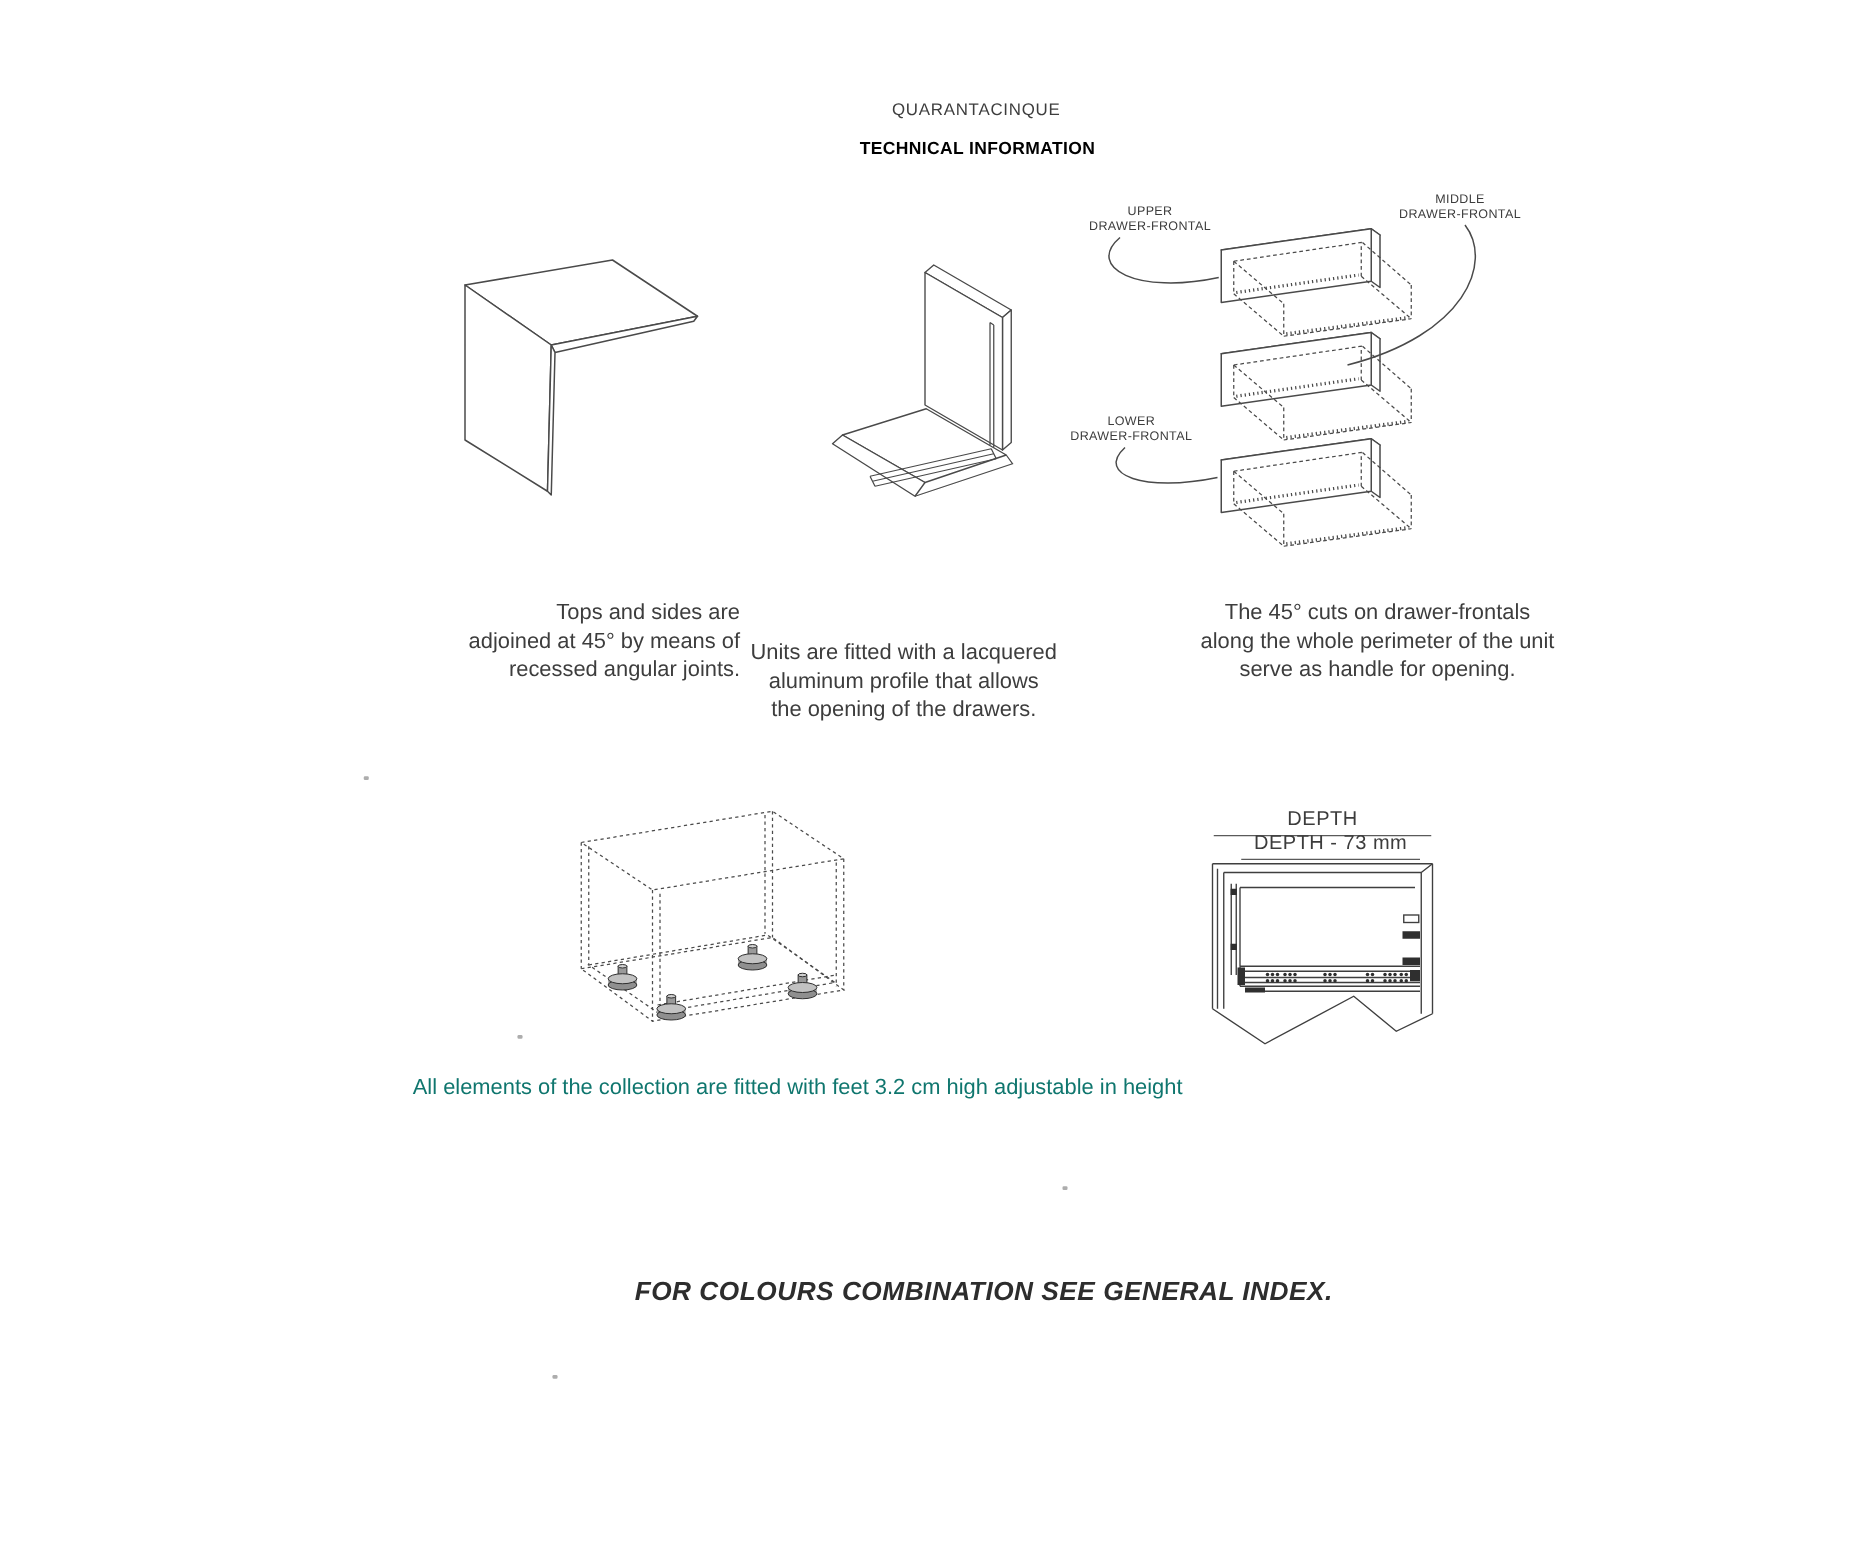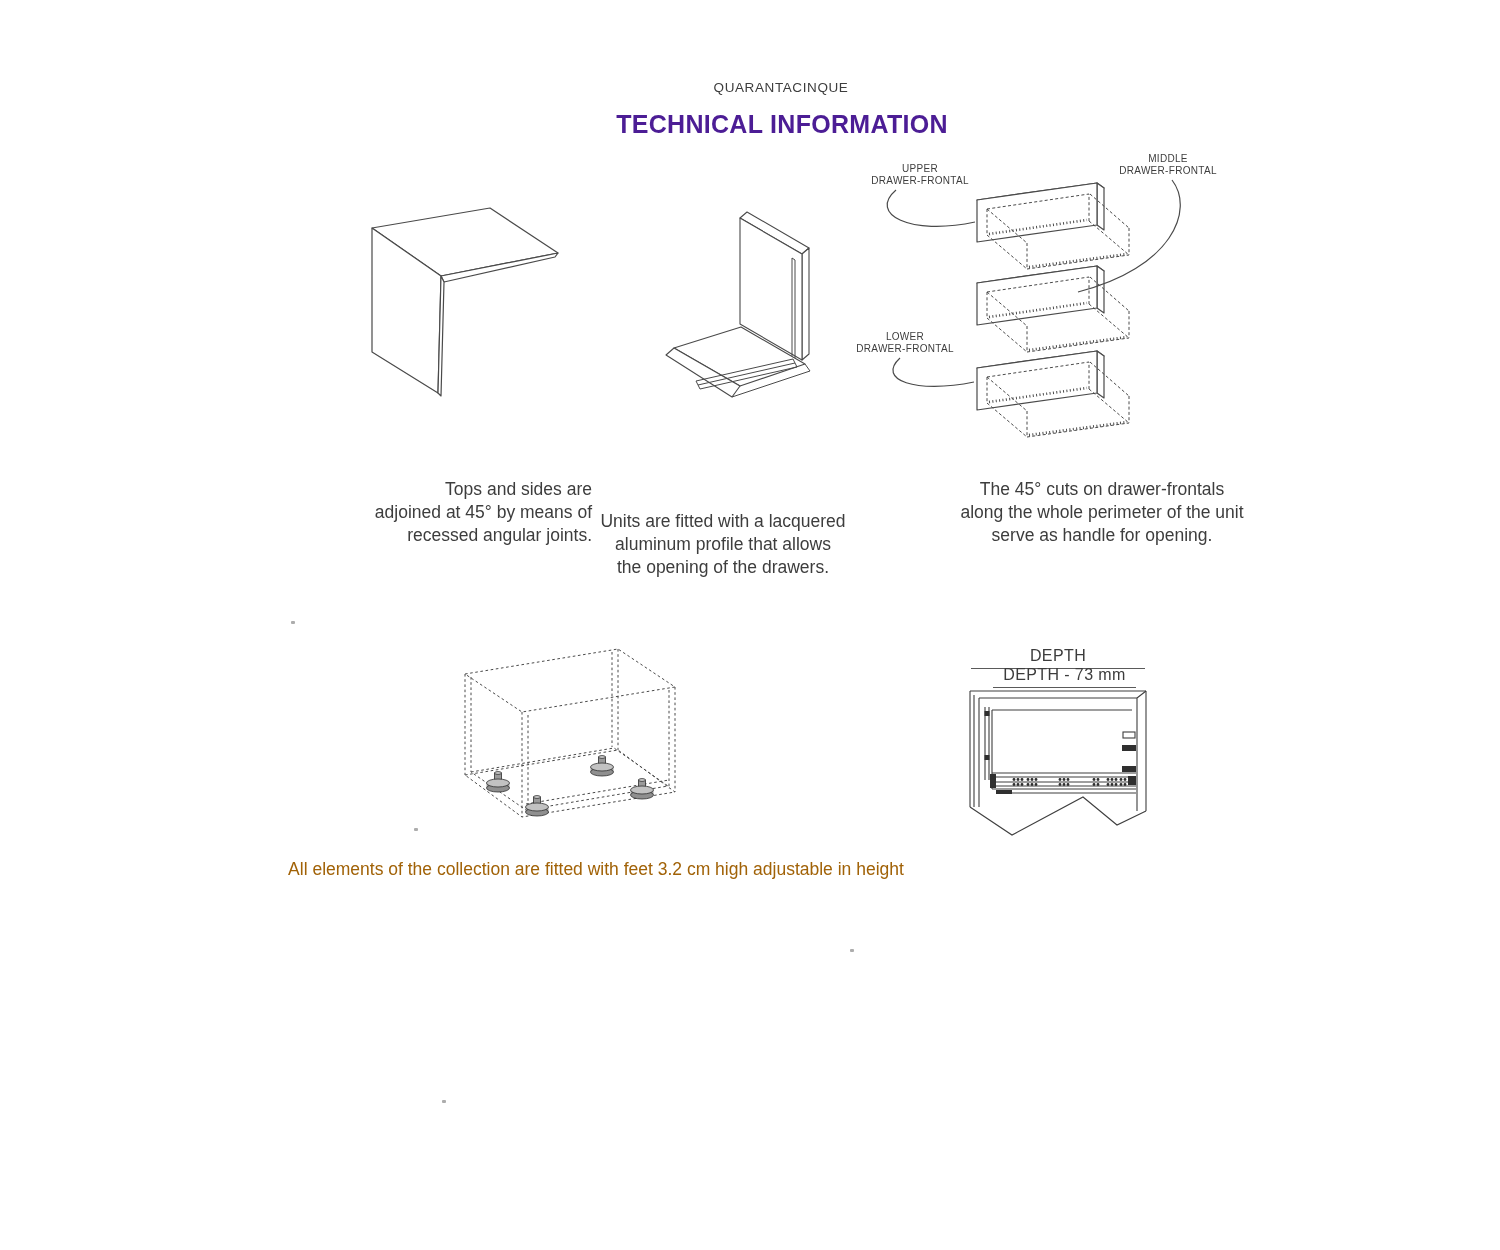--- a/index.html
+++ b/index.html
@@ -5,23 +5,23 @@
   :root{
     --ink:#3d3d3d;
     --line:#4a4a4a;
     --bg:#ffffff;
   }
   html,body{margin:0;padding:0;background:var(--bg);}
   body{font-family:"Liberation Sans",sans-serif;color:var(--ink);}
   .page{position:relative;width:1360px;height:1250px;background:var(--bg);overflow:hidden;}
   .abs{position:absolute;}
   .brand{font-size:13.5px;letter-spacing:0.6px;text-align:center;color:#3d3d3d;}
-  .title{font-size:25px;font-weight:bold;letter-spacing:0.3px;text-align:center;color:#4c1d95;}
+  .title{font-size:14px;font-weight:bold;letter-spacing:0.3px;text-align:center;color:#000000;}
   .caption{font-size:17.5px;line-height:23px;text-align:center;white-space:pre-line;color:#3d3d3d;}
-  .caption-single{font-size:17.5px;line-height:22px;text-align:center;color:#a16207;white-space:nowrap;}
+  .caption-single{font-size:17.5px;line-height:22px;text-align:right;color:#0f766e;white-space:nowrap;}
   .dim-label{font-size:16px;color:#3c3c3c;text-align:center;letter-spacing:0.4px;
              border-bottom:1.4px solid #5a5a5a;padding-bottom:3px;}
   .footer-line{font-size:21px;font-weight:bold;font-style:italic;letter-spacing:0.4px;
                text-align:center;color:#2d2d2d;line-height:31px;}
   .speck{position:absolute;width:4px;height:3px;background:#6a6a6a;opacity:.55;border-radius:1px;}
   svg{display:block;}
   svg text{font-family:"Liberation Sans",sans-serif;font-size:10px;fill:#3d3d3d;letter-spacing:0.3px;}
 </style>
 </head>
 <body>
@@ -223,20 +223,21 @@
           <circle cx="176" cy="99.5" r="1.4"></circle>
         <circle cx="181" cy="99.5" r="1.4"></circle>
           <circle cx="185" cy="99.5" r="1.4"></circle>
       </g>
     </g>
   </svg>
 
   <div class="abs caption-single" style="left:246px;top:858px;width:700px;">All elements of the collection are fitted with feet 3.2 cm high adjustable in height</div>
 
   <div class="abs" style="left:437px;top:1018px;width:700px;">
+    <div class="footer-line">FOR COLOURS COMBINATION SEE GENERAL INDEX.</div>
   </div>
 
   <div class="speck" style="left:291px;top:621px;"></div>
   <div class="speck" style="left:414px;top:828px;"></div>
   <div class="speck" style="left:850px;top:949px;"></div>
   <div class="speck" style="left:442px;top:1100px;"></div>
 
 </div>
 
 </body></html>

